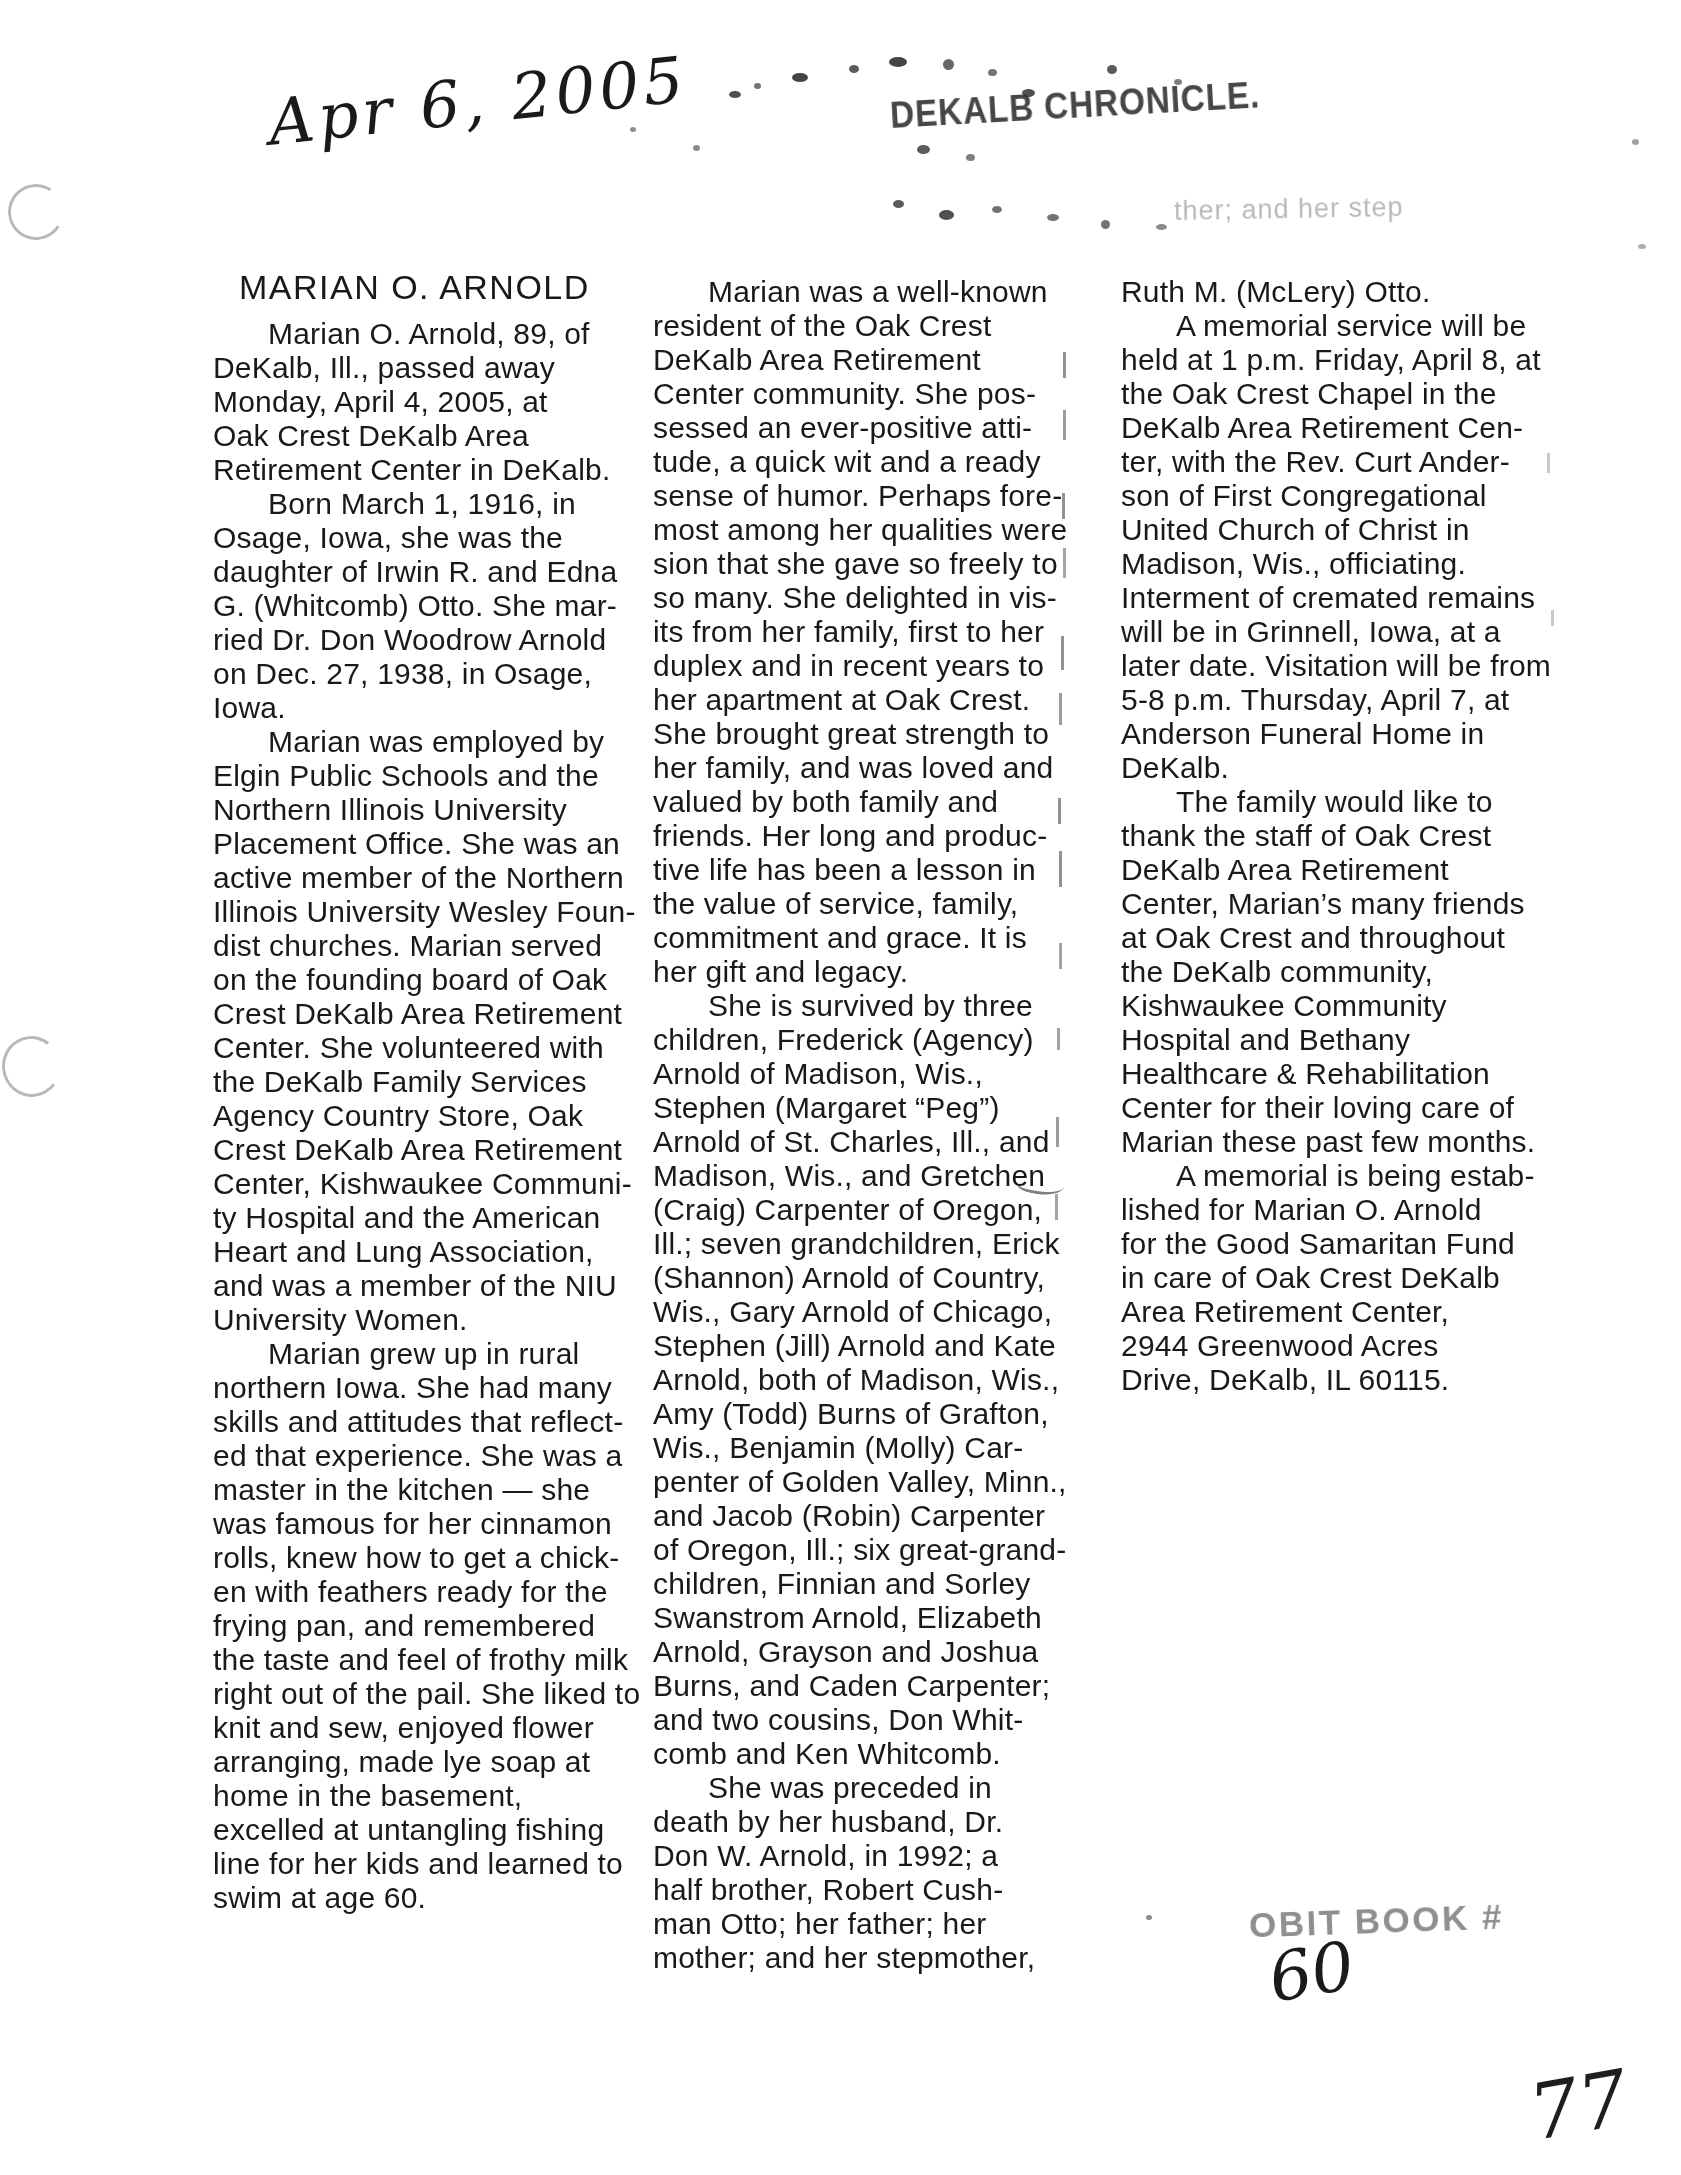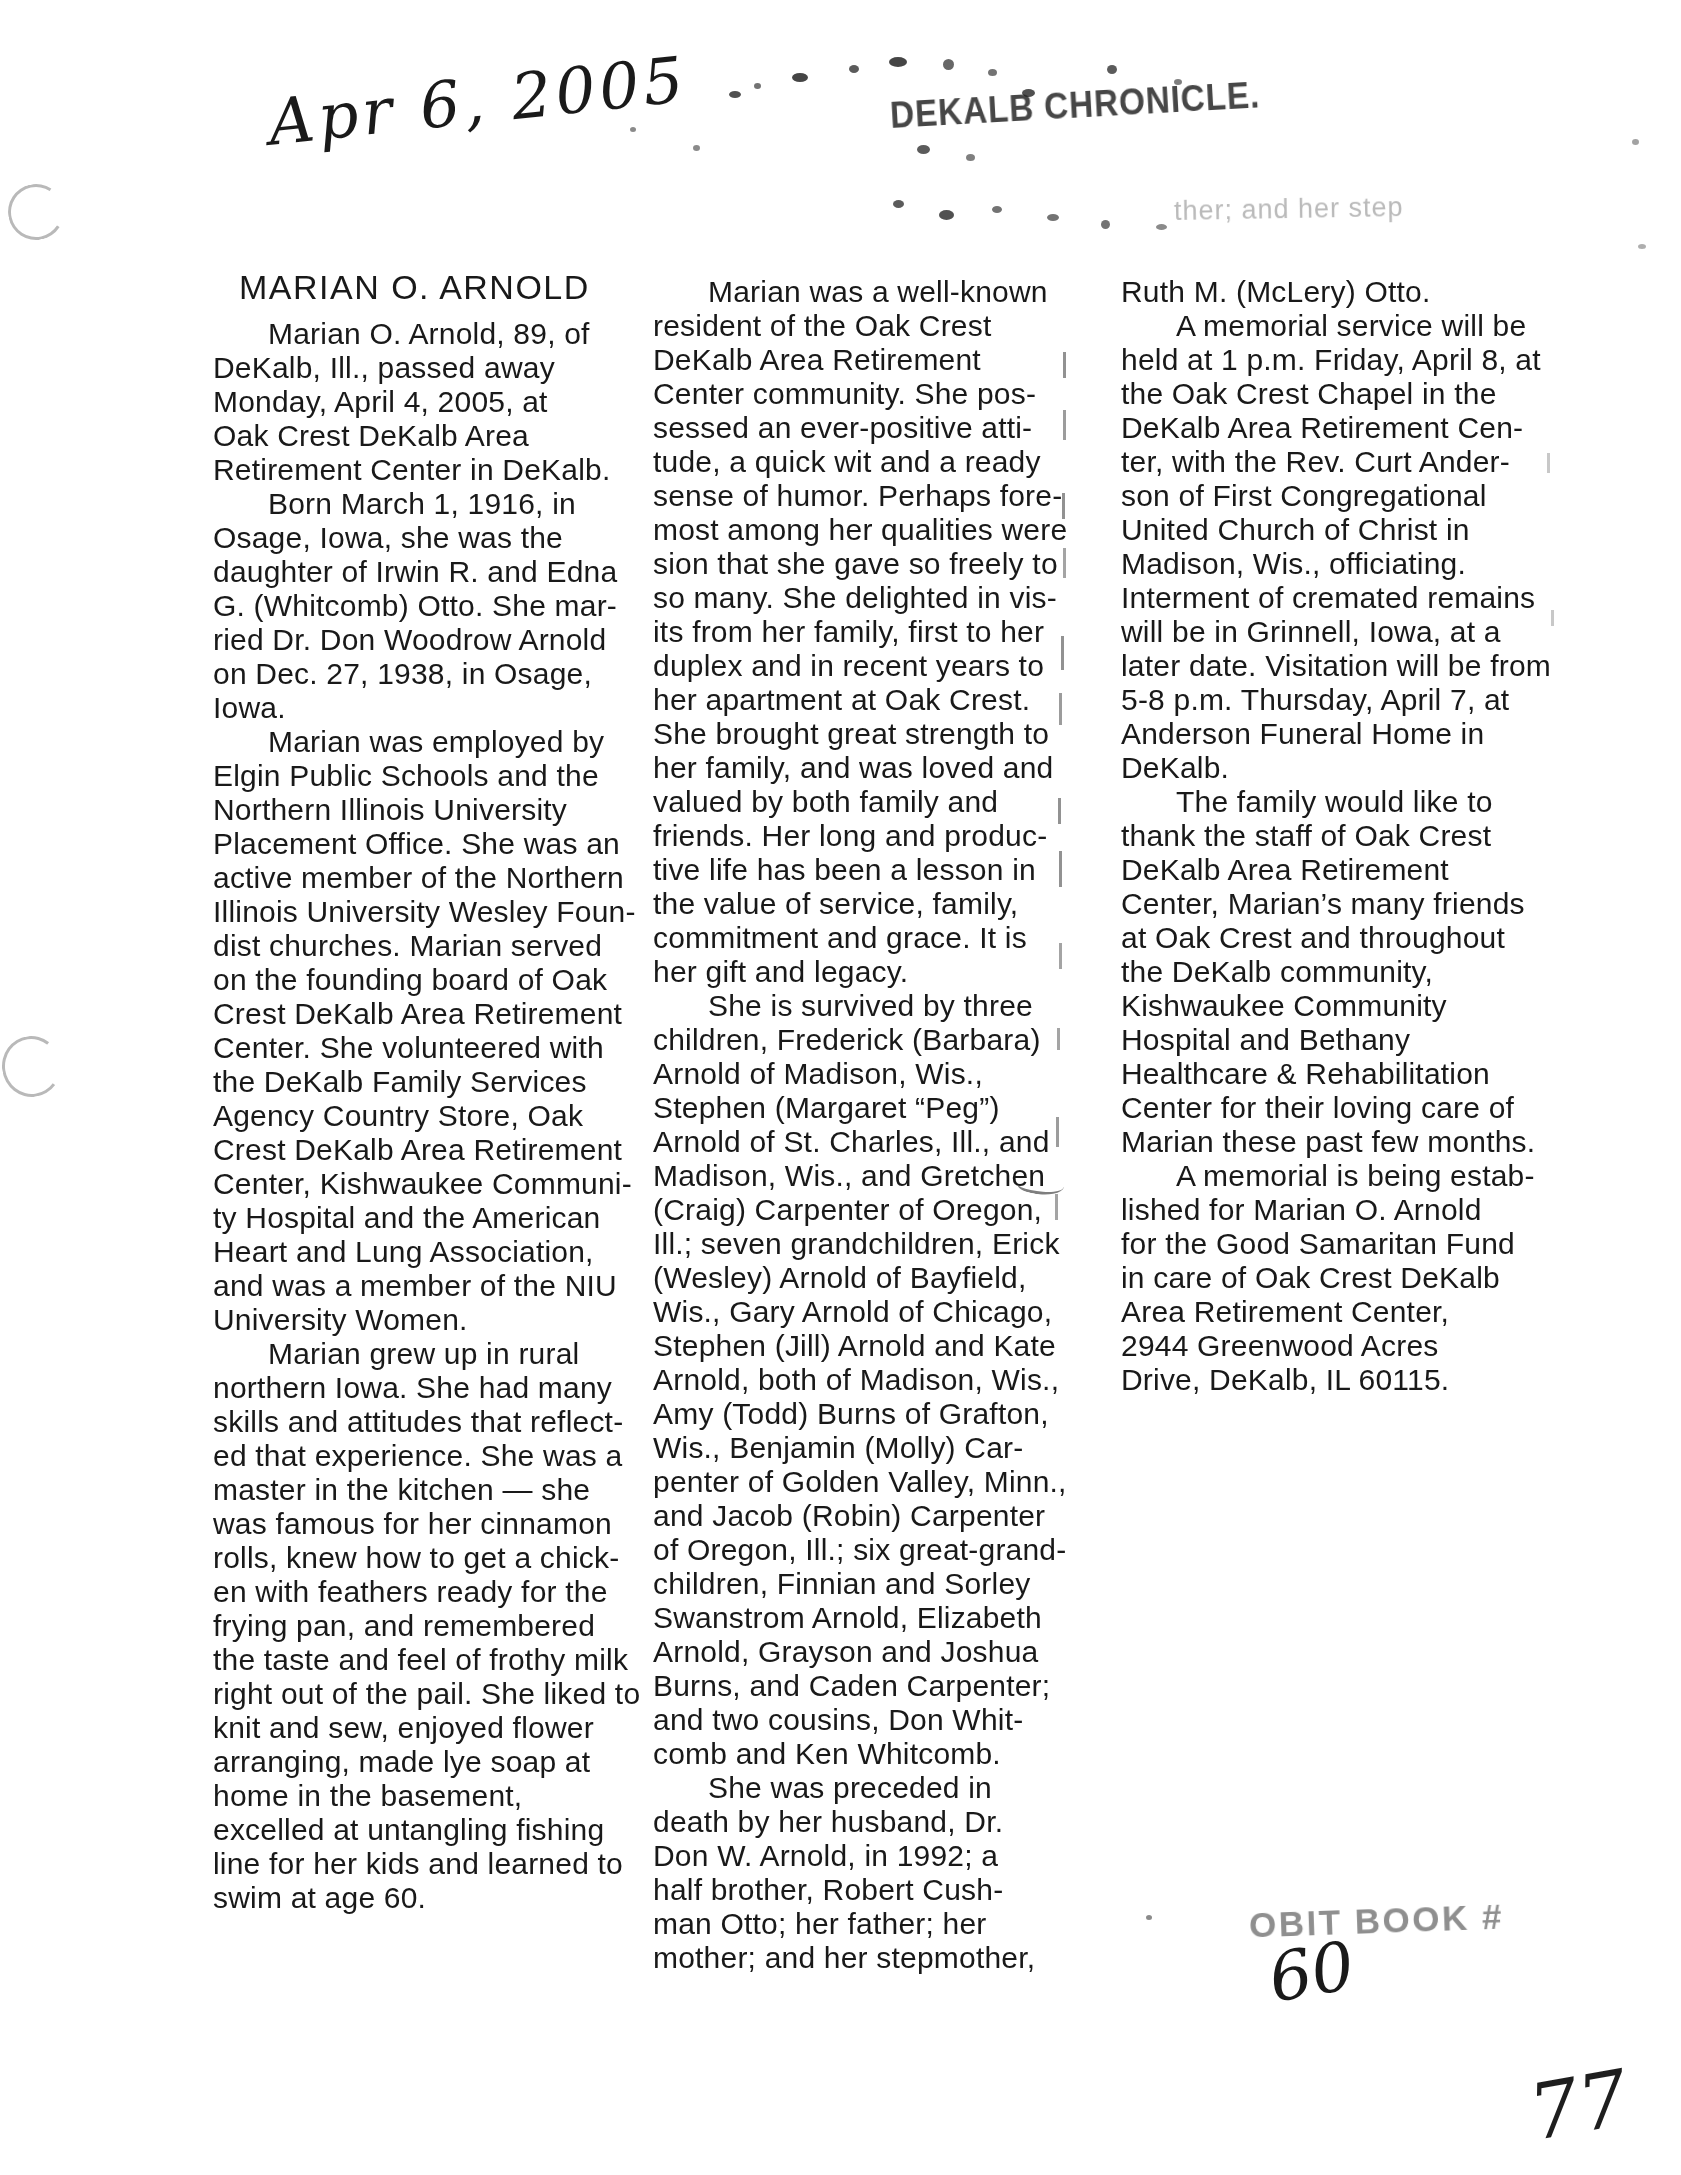--- a/index.html
+++ b/index.html
@@ -160,28 +160,28 @@
       <div class="line">her apartment at Oak Crest.</div>
       <div class="line">She brought great strength to</div>
       <div class="line">her family, and was loved and</div>
       <div class="line">valued by both family and</div>
       <div class="line">friends. Her long and produc-</div>
       <div class="line">tive life has been a lesson in</div>
       <div class="line">the value of service, family,</div>
       <div class="line">commitment and grace. It is</div>
       <div class="line">her gift and legacy.</div>
       <div class="line indent">She is survived by three</div>
-      <div class="line">children, Frederick (Barbara)</div>
+      <div class="line">children, Frederick (Agency)</div>
       <div class="line">Arnold of Madison, Wis.,</div>
       <div class="line">Stephen (Margaret “Peg”)</div>
       <div class="line">Arnold of St. Charles, Ill., and</div>
       <div class="line">Madison, Wis., and Gretchen</div>
       <div class="line">(Craig) Carpenter of Oregon,</div>
       <div class="line">Ill.; seven grandchildren, Erick</div>
-      <div class="line">(Wesley) Arnold of Bayfield,</div>
+      <div class="line">(Shannon) Arnold of Country,</div>
       <div class="line">Wis., Gary Arnold of Chicago,</div>
       <div class="line">Stephen (Jill) Arnold and Kate</div>
       <div class="line">Arnold, both of Madison, Wis.,</div>
       <div class="line">Amy (Todd) Burns of Grafton,</div>
       <div class="line">Wis., Benjamin (Molly) Car-</div>
       <div class="line">penter of Golden Valley, Minn.,</div>
       <div class="line">and Jacob (Robin) Carpenter</div>
       <div class="line">of Oregon, Ill.; six great-grand-</div>
       <div class="line">children, Finnian and Sorley</div>
       <div class="line">Swanstrom Arnold, Elizabeth</div>

